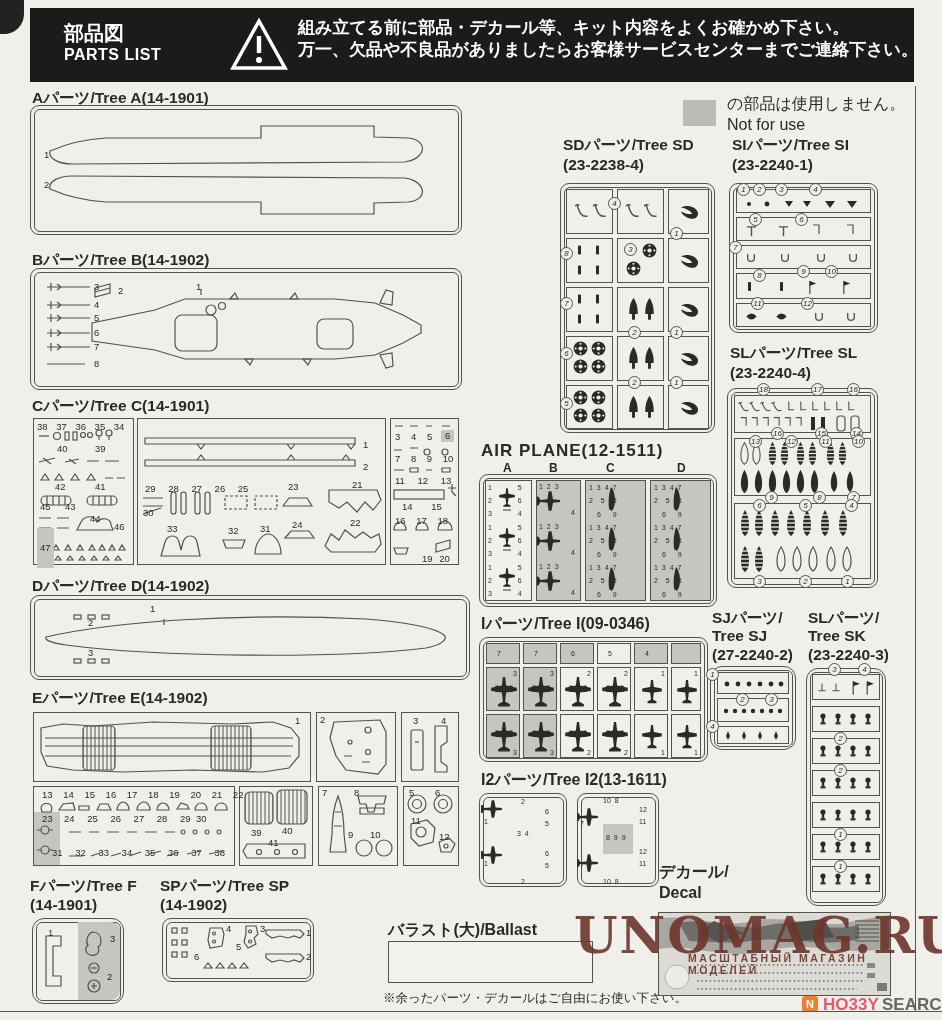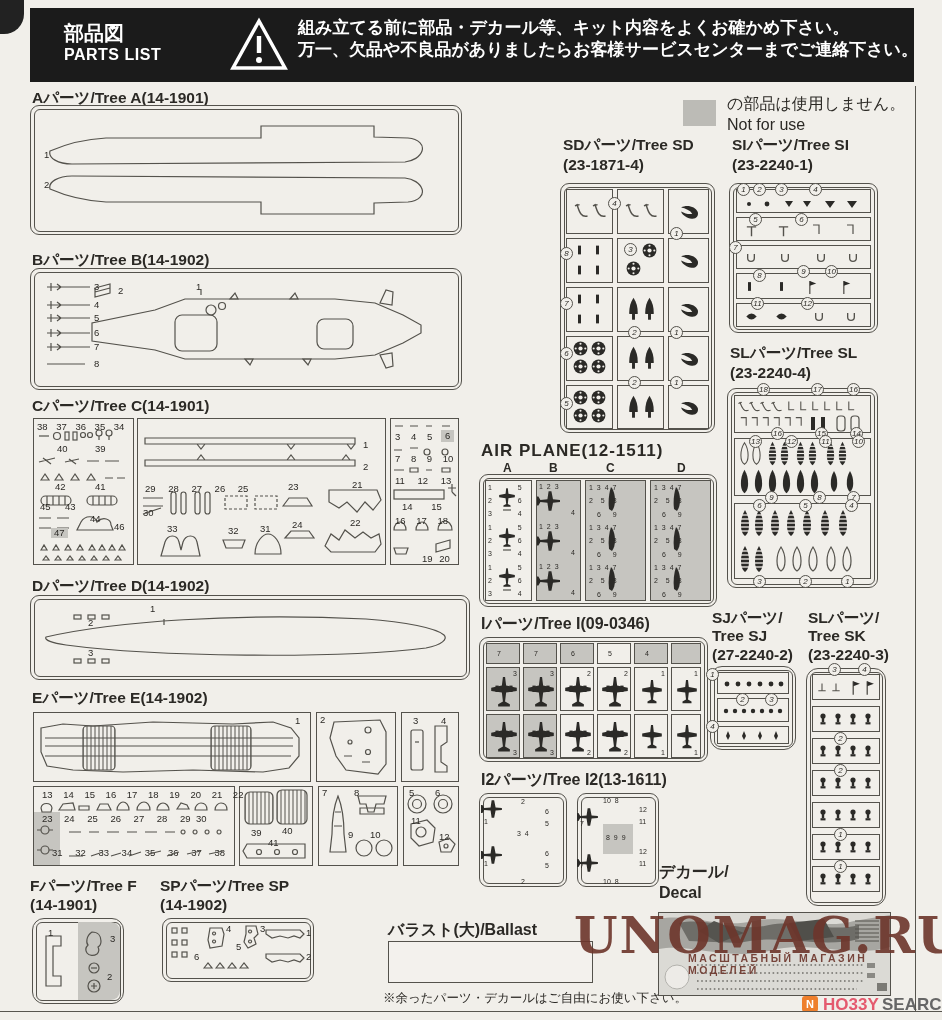--- a/index.html
+++ b/index.html
@@ -195,21 +195,21 @@
       <path d="M10,142 l3,-4 3,4 z M22,142 l3,-4 3,4 z M34,142 l3,-4 3,4 z M46,142 l3,-4 3,4 z M58,142 l3,-4 3,4 z M70,142 l3,-4 3,4 z M82,142 l3,-4 3,4 z"></path>
     </g>
   </svg>
   <span class="num s" style="left:27px;top:48px">40</span>
   <span class="num s" style="left:65px;top:48px">39</span>
   <span class="num s" style="left:25px;top:86px">42</span>
   <span class="num s" style="left:65px;top:86px">41</span>
   <span class="num s" style="left:35px;top:106px">43</span>
   <span class="num s" style="left:10px;top:106px">45</span>
   <span class="num s" style="left:60px;top:118px">44</span>
-  <span class="num s hl" style="left:21px;top:132px;padding:0 3px">47</span>
+  <span class="num s hl" style="left:7px;top:132px;padding:15px 3px">47</span>
   <span class="num s" style="left:84px;top:126px">46</span>
 
   <svg class="s" style="left:107px;top:22px" width="249" height="147" viewBox="0 0 249 147">
     <g class="ln">
       <path d="M8,20 h210 v6 h-210 z M60,26 l4,5 4,-5 M150,26 l4,5 4,-5 M210,26 l4,5 4,-5"></path>
       <path d="M8,42 h210 v6 h-210 z M60,42 l4,-5 4,5 M150,42 l4,-5 4,5 M205,42 l4,-5 4,5"></path>
       <path d="M6,80 h20 M6,88 h20 M6,96 l18,-6"></path>
       <rect x="34" y="74" width="5" height="22" rx="2.5"></rect>
         <rect x="44" y="74" width="5" height="22" rx="2.5"></rect>
       <rect x="58" y="74" width="5" height="22" rx="2.5"></rect>
@@ -446,21 +446,21 @@
 </div>
 
 <div class="sec" style="left:680px;top:92px;width:262px;height:48px">
   <div class="s" style="left:3px;top:8px;width:33px;height:26px;background:#bcbbb6"></div>
   <div class="s" style="left:47px;top:2px;font-size:16px;white-space:nowrap">の部品は使用しません。</div>
   <div class="s" style="left:47px;top:24px;font-size:16px">Not for use</div>
 </div>
 
 <div class="sec" style="left:560px;top:135px;width:158px;height:302px">
   <div class="s ttl" style="left:3px;top:0">SDパーツ/Tree SD</div>
-  <div class="s ttl" style="left:3px;top:21px">(23-1871-4)</div>
+  <div class="s ttl" style="left:3px;top:21px">(23-2238-4)</div>
   <div class="box dbl" style="left:0;top:48px;width:155px;height:250px"></div>
 
   <div class="panel" style="left:6px;top:54px;width:47px;height:45px">
       <svg style="left:6px;top:8px" width="34" height="28">
         <use href="#hookJ" x="2" y="4" width="12" height="19" transform="rotate(-15 8 12)"></use>
         <use href="#hookJ" x="20" y="4" width="12" height="19" transform="rotate(-15 26 12)"></use>
       </svg>
     </div>
   <div class="panel" style="left:57px;top:54px;width:47px;height:45px">
       <svg style="left:6px;top:8px" width="34" height="28">

